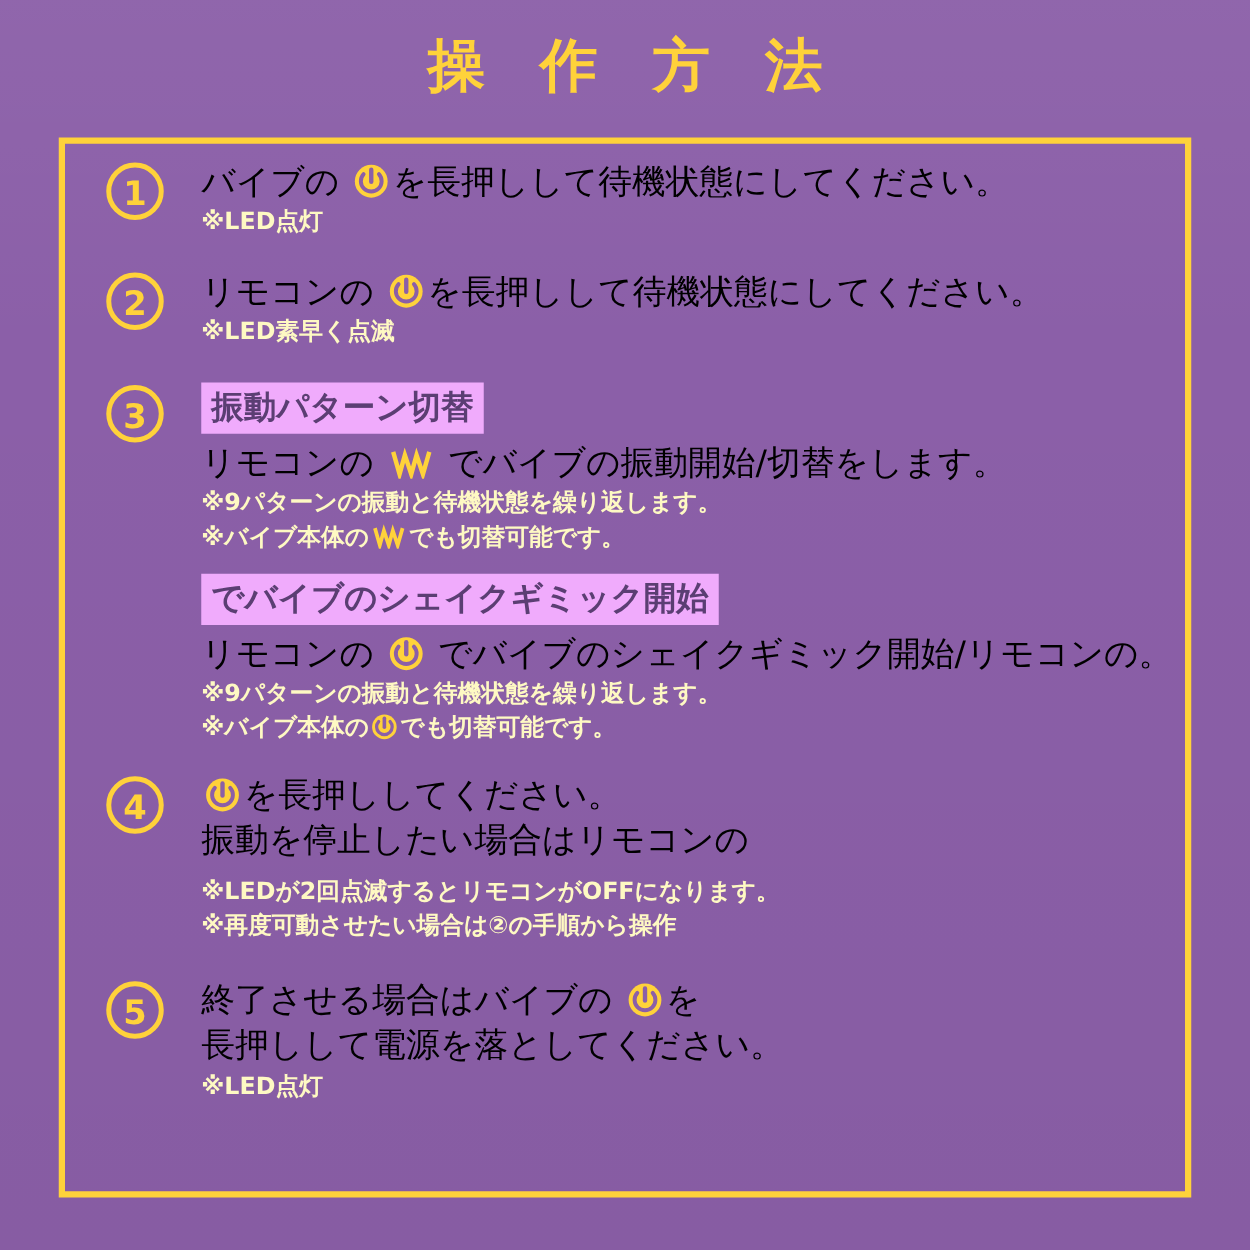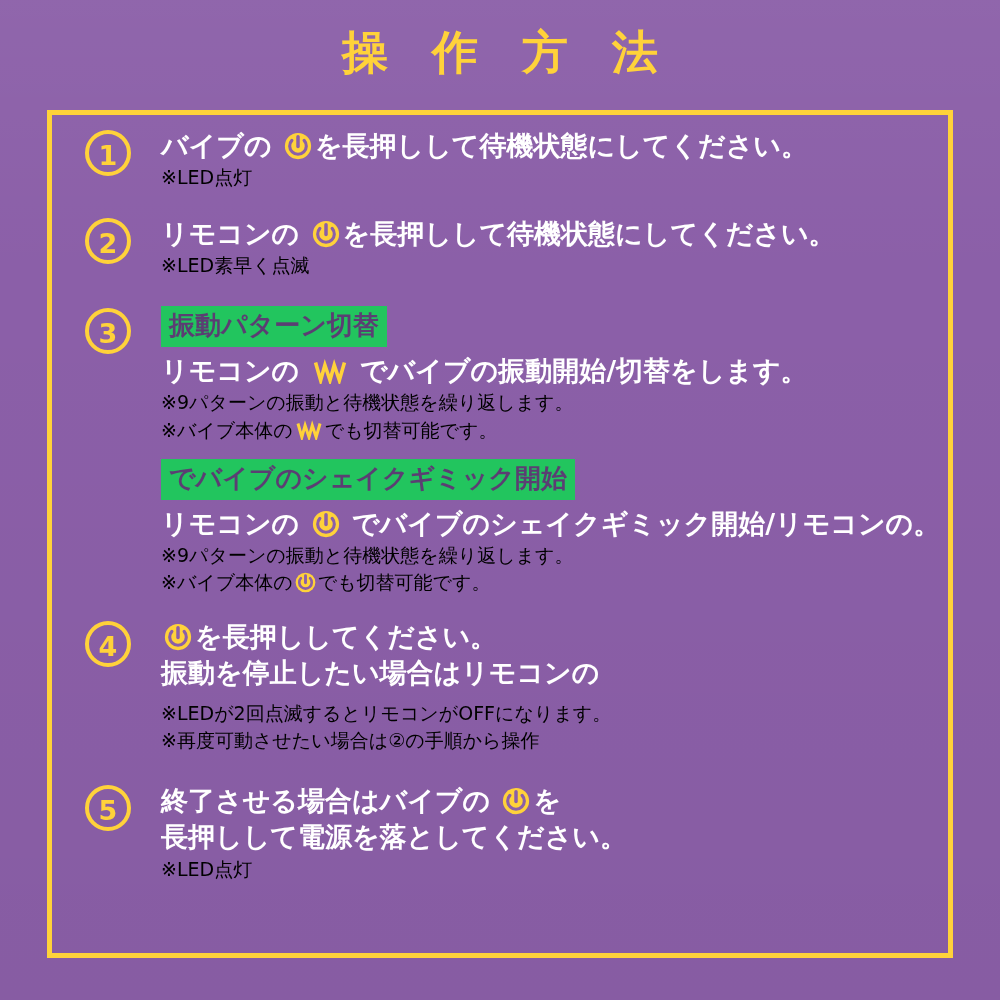--- a/index.html
+++ b/index.html
@@ -71,38 +71,38 @@
     line-height: 44px;
     text-align: center;
     box-sizing: border-box;
   }
 
   .step-body {
     margin-left: 76px;
   }
 
   .line {
-    color: #ffffff;
+    color: #000000;
     font-size: 27px;
-    font-weight: bold;
+    font-weight: normal;
     line-height: 1.35;
     white-space: nowrap;
   }
 
   .note {
-    color: #000000;
+    color: #fef9c3;
     font-size: 19px;
     line-height: 1.45;
     white-space: nowrap;
-    font-weight: normal;
+    font-weight: bold;
   }
 
   .tag {
     display: inline-block;
-    background: #22c55e;
+    background: #f0abfc;
     color: #5B3E73;
     font-size: 26px;
     font-weight: bold;
     padding: 2px 8px 4px 8px;
     margin-bottom: 6px;
     white-space: nowrap;
   }
 
   .sub-block {
     margin-left: 76px;

